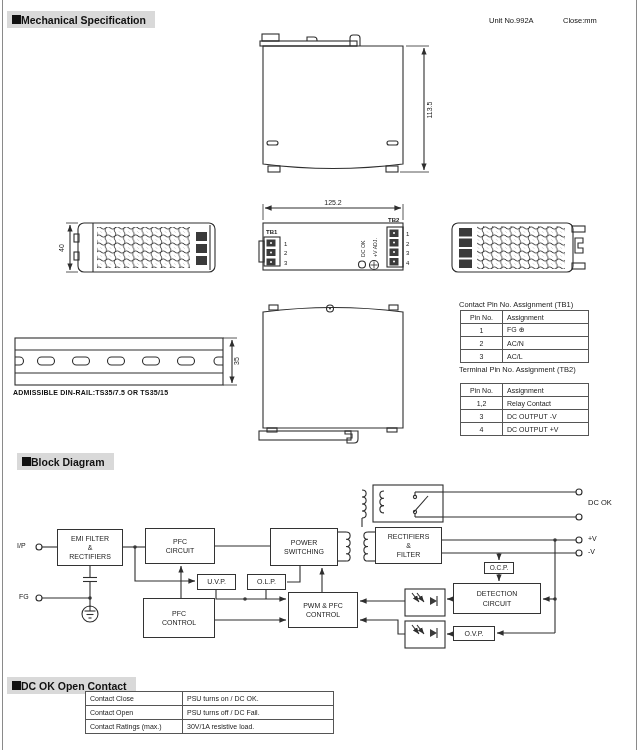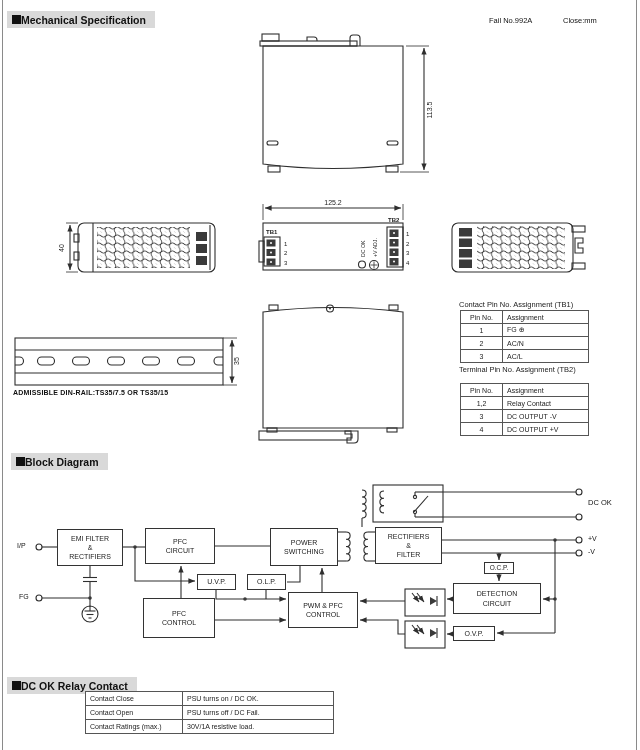--- a/index.html
+++ b/index.html
@@ -285,31 +285,31 @@
       <path class="fillk" d="M430,629 l7,4 l-7,4 z"></path>
         <line class="ln" x1="437" y1="628" x2="437" y2="638"></line>
     </g>
   </g>
 </svg>
 
 <div class="sec-h" style="left:7px;top:11px">
   <span class="sq"></span>
   <span>Mechanical Specification</span>
 </div>
-<div class="small" style="left:489px;top:16px">Fail No.992A</div>
+<div class="small" style="left:489px;top:16px">Unit No.992A</div>
 <div class="small" style="left:563px;top:16px">Close:mm</div>
 
-<div class="sec-h" style="left:11px;top:453px">
+<div class="sec-h" style="left:17px;top:453px">
   <span class="sq"></span>
   <span>Block Diagram</span>
 </div>
 
 <div class="sec-h" style="left:7px;top:677px">
   <span class="sq"></span>
-  <span>DC OK Relay Contact</span>
+  <span>DC OK Open Contact</span>
 </div>
 
 <div class="ttl" style="left:459px;top:300px">Contact Pin No. Assignment (TB1)</div>
 <table class="spec" style="left:460px;top:310px">
   <tbody>
       <tr>
     <td class="c" style="width:33px">Pin No.</td>
     <td style="width:77px">Assignment</td>
   </tr>
   <tr>

